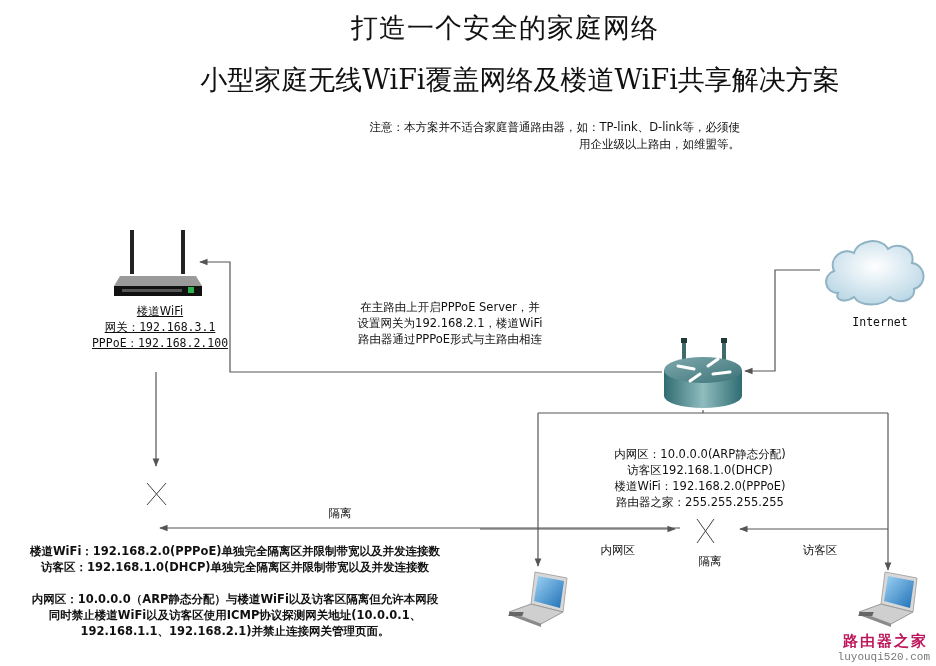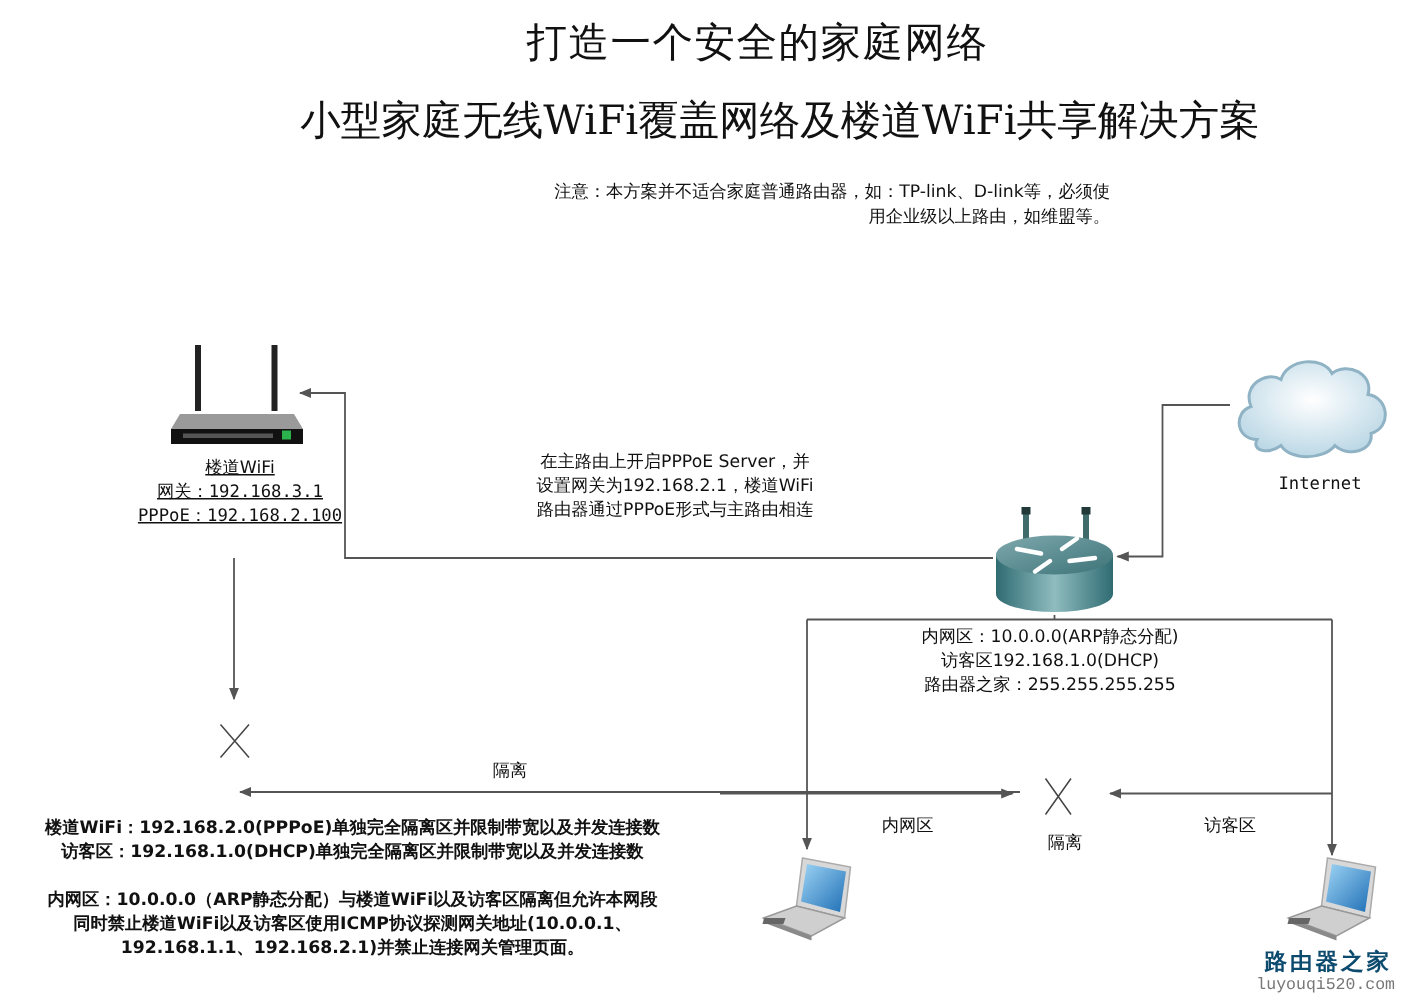--- a/index.html
+++ b/index.html
@@ -5,21 +5,21 @@
   html, body { margin: 0; padding: 0; background: #ffffff; }
   body { width: 936px; height: 666px; position: relative; overflow: hidden;
          font-family: "DejaVu Sans", "Liberation Sans", sans-serif; color: #111; }
   .abs { position: absolute; }
   .title1 { left: 0; width: 1010px; top: 10px; text-align: center; font-size: 27px; font-family: "DejaVu Serif", serif; letter-spacing: 1px; }
   .title2 { left: 0; width: 1040px; top: 62px; text-align: center; font-size: 27px; font-family: "DejaVu Serif", serif; }
   .note { left: 300px; width: 440px; top: 119px; text-align: right; font-size: 11.5px; line-height: 17px; }
   .label { font-size: 11.5px; line-height: 16px; text-align: center; white-space: nowrap; }
   .mono { font-family: "DejaVu Sans Mono", monospace; }
   svg.lines { position: absolute; left: 0; top: 0; }
-  .watermark1 { right: 8px; top: 632px; font-size: 15px; color: #0c4a6e; font-family: "DejaVu Serif", serif; font-weight: bold; letter-spacing: 2px; }
+  .watermark1 { right: 8px; top: 632px; font-size: 15px; color: #be185d; font-family: "DejaVu Serif", serif; font-weight: bold; letter-spacing: 2px; }
   .watermark2 { right: 6px; top: 651px; font-size: 11px; color: #777; font-family: Liberation Mono, monospace; }
 </style>
 </head>
 <body>
 
 <div class="abs title1">打造一个安全的家庭网络</div>
 <div class="abs title2">小型家庭无线WiFi覆盖网络及楼道WiFi共享解决方案</div>
 <div class="abs note">
   <div>注意：本方案并不适合家庭普通路由器，如：TP-link、D-link等，必须使</div>
   <div>用企业级以上路由，如维盟等。</div>
@@ -114,29 +114,30 @@
     <ellipse cx="43" cy="34" rx="39" ry="13" fill="url(#rt)"></ellipse>
     <g stroke="#fff" stroke-width="3" fill="none" stroke-linecap="round">
       <path d="M18,30 L34,33"></path>
         <path d="M53,38 L70,36"></path>
       <path d="M48,30 L58,23"></path>
         <path d="M40,38 L30,45"></path>
     </g>
   </svg>
 </div>
 
-<div class="abs label" style="left:580px; width:240px; top:416px;">
+<div class="abs label" style="left:580px; width:240px; top:446px;">
   <div>内网区：10.0.0.0(ARP静态分配)</div>
   <div>访客区192.168.1.0(DHCP)</div>
+  <div>楼道WiFi：192.168.2.0(PPPoE)</div>
   <div>路由器之家：255.255.255.255</div>
 </div>
 
 <div class="abs label" style="left:310px; width:60px; top:505px;">隔离</div>
 <div class="abs label" style="left:680px; width:60px; top:553px;">隔离</div>
-<div class="abs label" style="left:575px; width:60px; top:542px;">内网区</div>
+<div class="abs label" style="left:575px; width:60px; top:542px;text-align:right;">内网区</div>
 <div class="abs label" style="left:790px; width:60px; top:542px;">访客区</div>
 
 <div class="abs label" style="left:0px; width:470px; top:543px;font-weight:bold;">
   <div>楼道WiFi：192.168.2.0(PPPoE)单独完全隔离区并限制带宽以及并发连接数</div>
   <div>访客区：192.168.1.0(DHCP)单独完全隔离区并限制带宽以及并发连接数</div>
   <div style="height:16px"></div>
   <div>内网区：10.0.0.0（ARP静态分配）与楼道WiFi以及访客区隔离但允许本网段</div>
   <div>同时禁止楼道WiFi以及访客区使用ICMP协议探测网关地址(10.0.0.1、</div>
   <div>192.168.1.1、192.168.2.1)并禁止连接网关管理页面。</div>
 </div>

